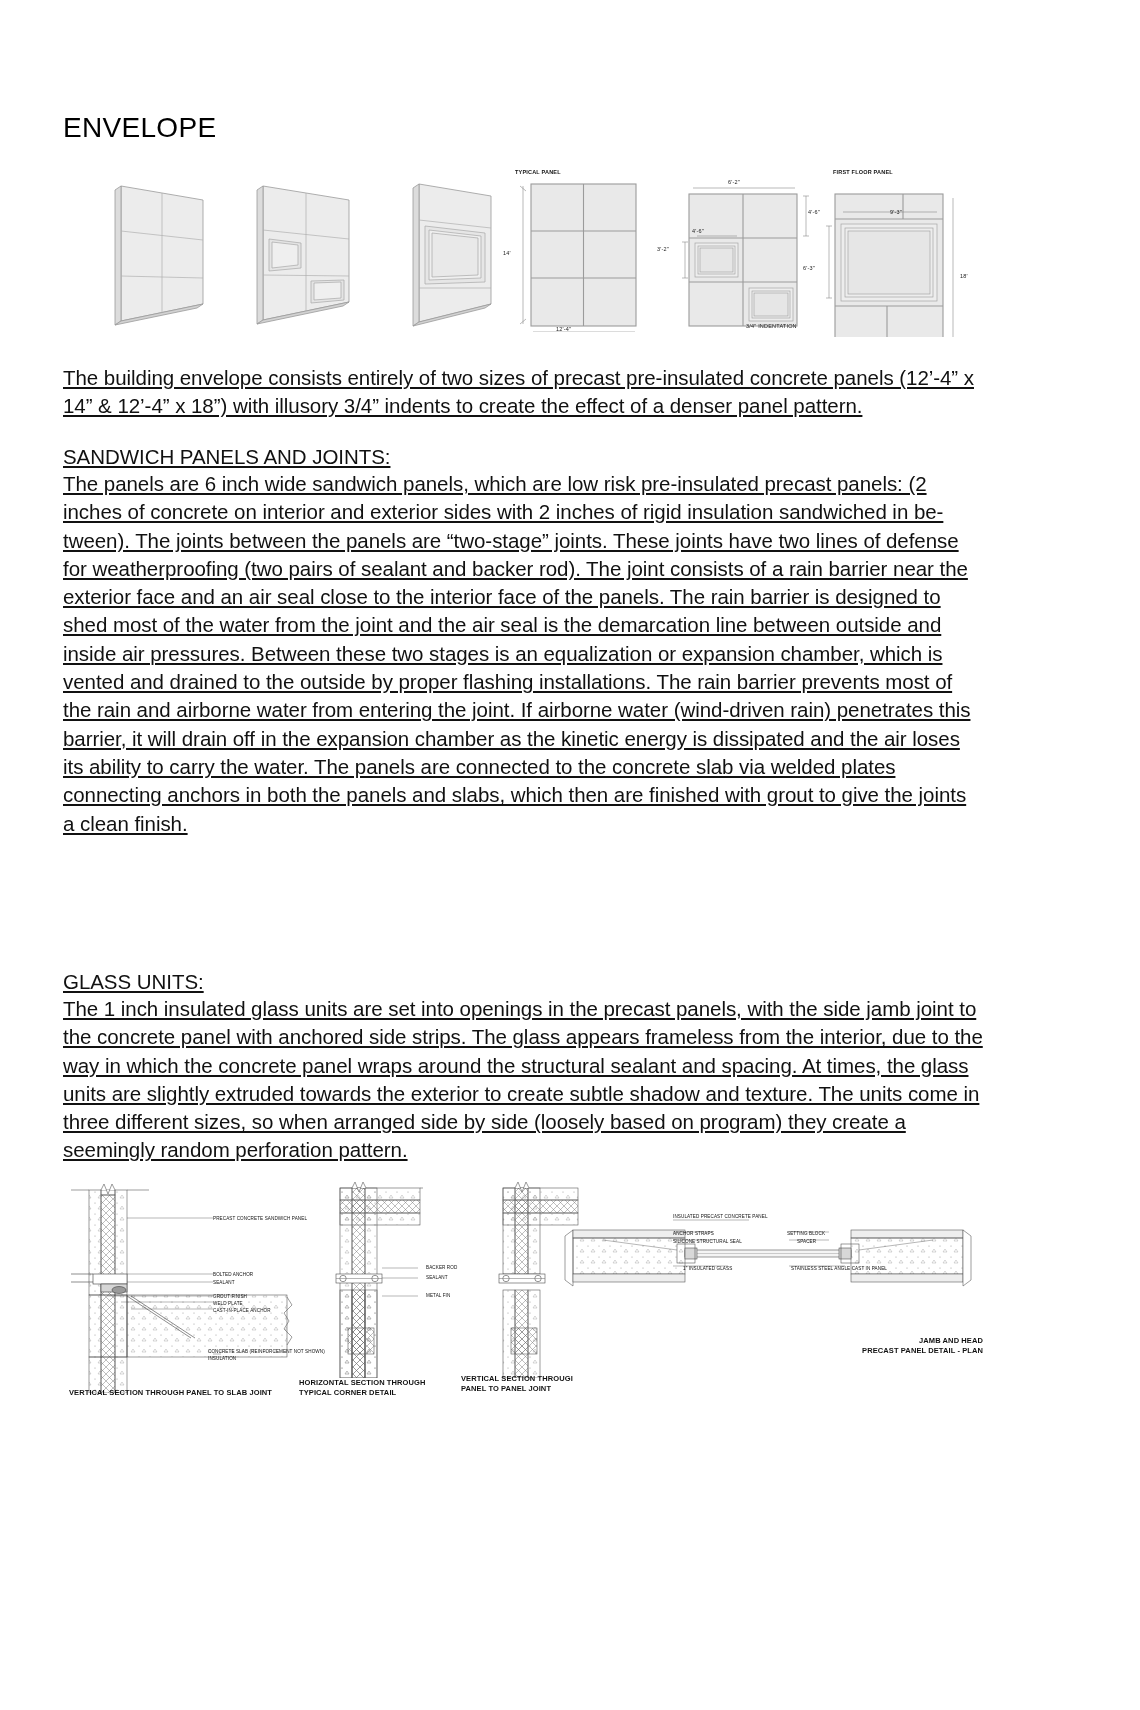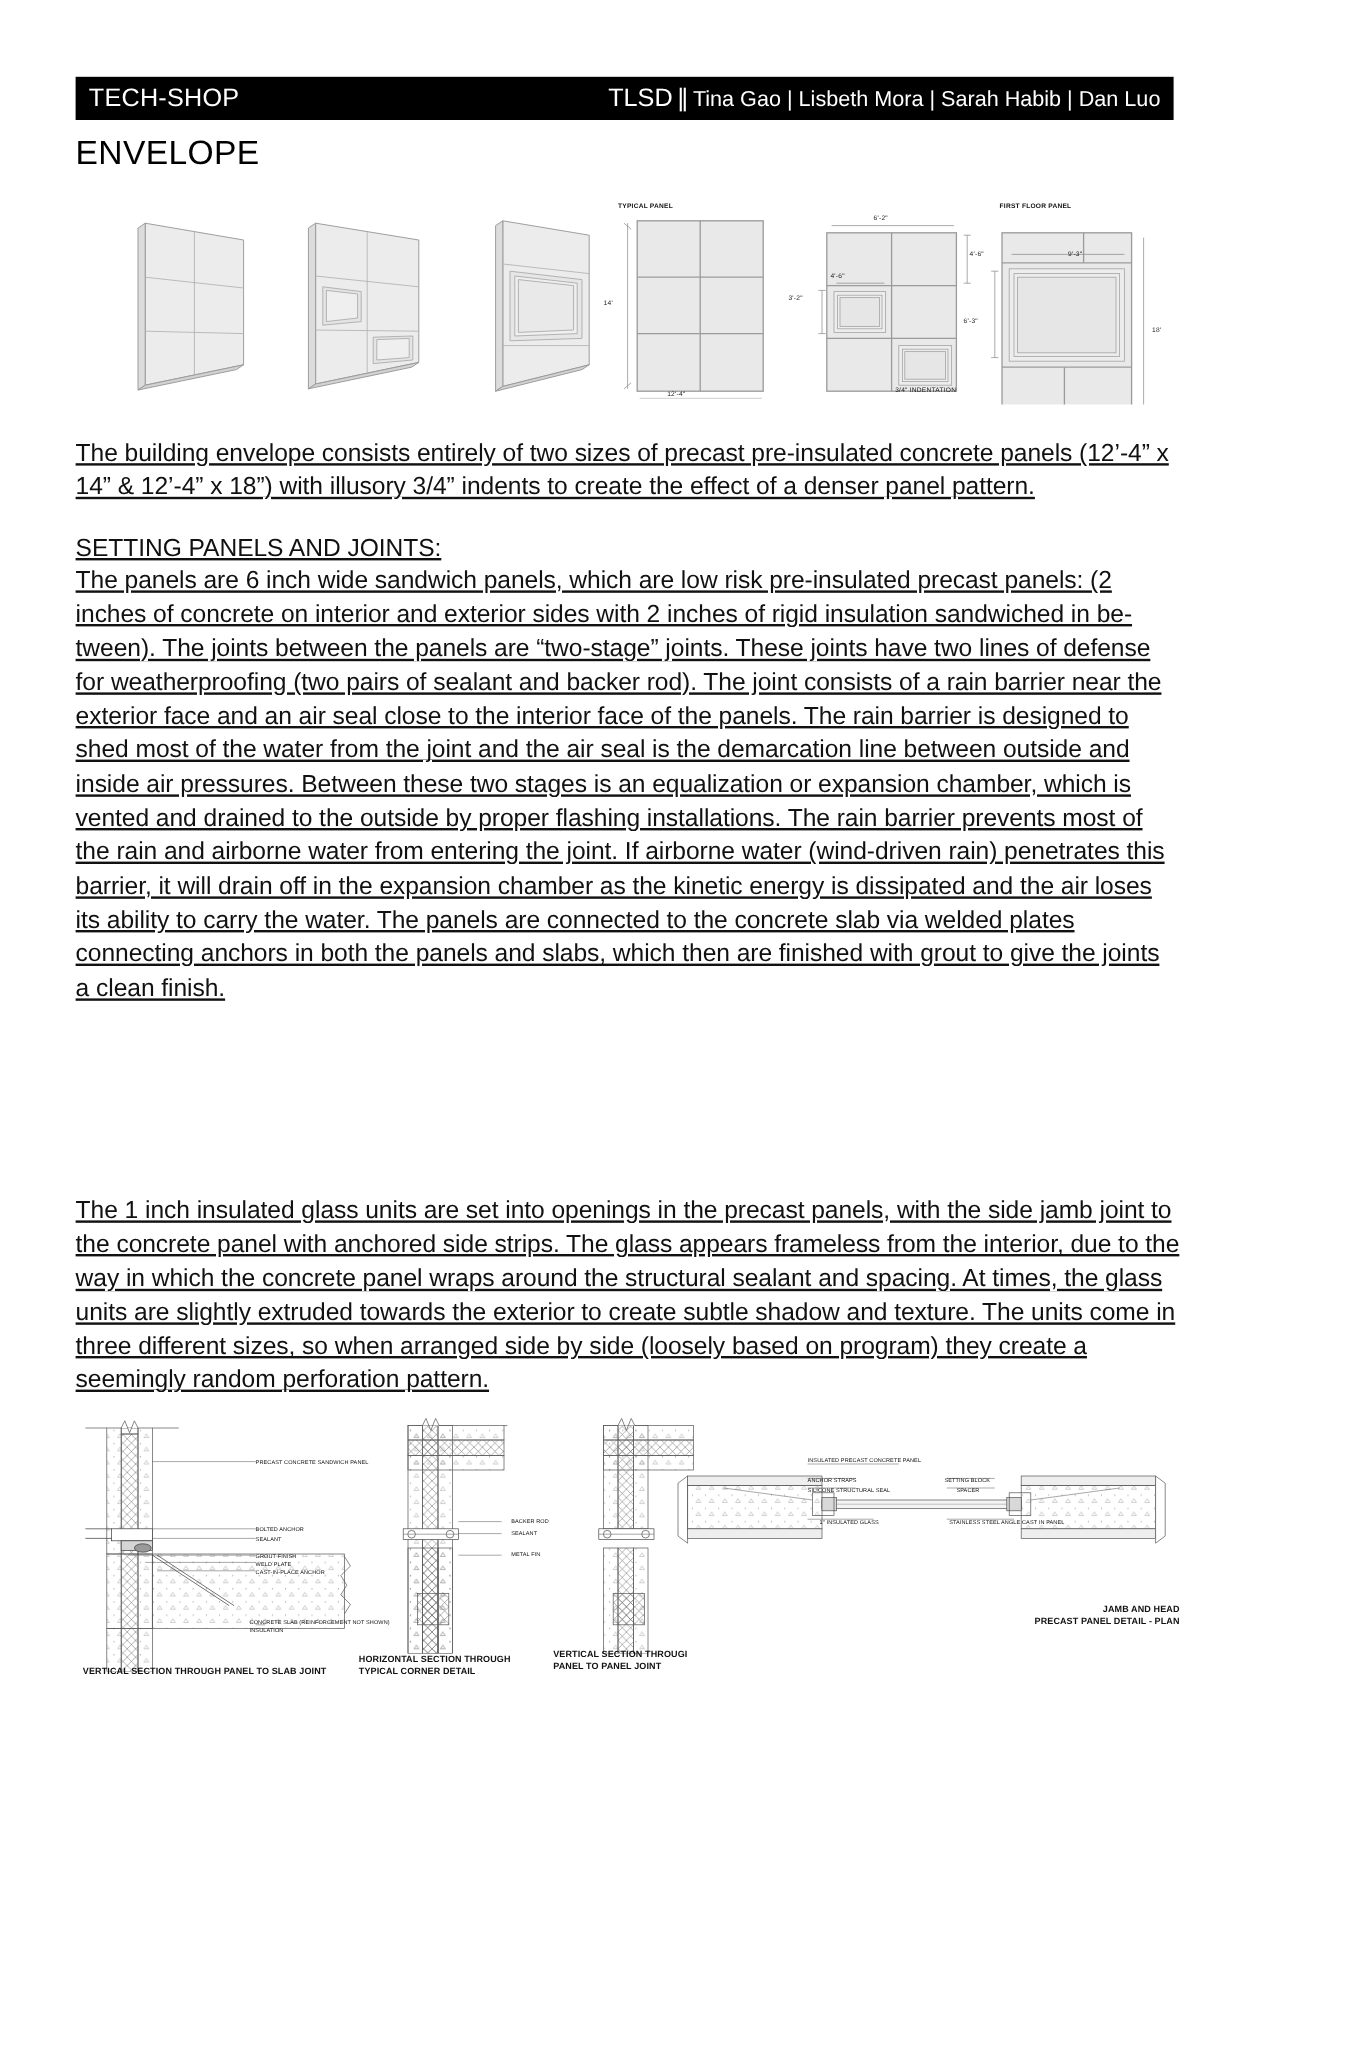--- a/index.html
+++ b/index.html
@@ -36,28 +36,20 @@
   .details{position:absolute;left:63px;top:1150px;width:920px;height:250px;}
   .detail-caption{position:absolute;font-size:7.5px;line-height:10px;font-weight:bold;color:#111;letter-spacing:.1px;white-space:pre-line;}
   .note{position:absolute;font-size:4.6px;letter-spacing:.1px;color:#111;white-space:nowrap;}
   .note-r{text-align:right;}
 </style>
 </head>
 <body>
 
 <div class="page">
 
-  <div class="header-bar">
-    <div class="header-left">TECH-SHOP</div>
-    <div class="header-right">
-      <span class="hr-tlsd">TLSD</span>
-      <span class="hr-bars">||</span>
-      <span class="hr-names">Tina Gao | Lisbeth Mora | Sarah Habib | Dan Luo</span>
-    </div>
-  </div>
 
   <div class="section-title">ENVELOPE</div>
 
   <div class="top-graphics">
 
     <div class="axo" style="left:28px;top:16px;">
       <svg width="120" height="155" viewBox="0 0 120 155">
         <g stroke="#9a9a9a" stroke-width="0.8" fill="#ececec">
           <polygon points="30,10 112,24 112,128 30,145"></polygon>
           <polygon points="30,10 24,14 24,149 30,145" fill="#dcdcdc"></polygon>
@@ -185,22 +177,23 @@
         <line x1="11" y1="116" x2="17" y2="116" stroke="#8a8a8a" stroke-width="0.6"></line>
         <line x1="138" y1="16" x2="138" y2="156" stroke="#8a8a8a" stroke-width="0.6"></line>
       </svg>
     </div>
     <div class="dimlabel" style="left:827px;top:49px;">9'-3"</div>
     <div class="dimlabel" style="left:740px;top:105px;">6'-3"</div>
     <div class="dimlabel" style="left:897px;top:113px;">18'</div>
   </div>
 
   <div class="body-text" id="para-intro">The building envelope consists entirely of two sizes of precast pre-insulated concrete panels (12’-4” x 14” &amp; 12’-4” x 18”) with illusory 3/4” indents to create the effect of a denser panel pattern.</div>
-  <div class="body-text" id="head-sandwich">SETTING PANELS AND JOINTS:</div>
+  <div class="body-text" id="head-sandwich">SANDWICH PANELS AND JOINTS:</div>
   <div class="body-text" id="para-sandwich">The panels are 6 inch wide sandwich panels, which are low risk pre-insulated precast panels: (2 inches of concrete on interior and exterior sides with 2 inches of rigid insulation sandwiched in be-tween). The joints between the panels are “two-stage” joints. These joints have two lines of defense for weatherproofing (two pairs of sealant and backer rod). The joint consists of a rain barrier near the exterior face and an air seal close to the interior face of the panels. The rain barrier is designed to shed most of the water from the joint and the air seal is the demarcation line between outside and inside air pressures. Between these two stages is an equalization or expansion chamber, which is vented and drained to the outside by proper flashing installations. The rain barrier prevents most of the rain and airborne water from entering the joint. If airborne water (wind-driven rain) penetrates this barrier, it will drain off in the expansion chamber as the kinetic energy is dissipated and the air loses its ability to carry the water. The panels are connected to the concrete slab via welded plates connecting anchors in both the panels and slabs, which then are finished with grout to give the joints a clean finish.</div>
+  <div class="body-text" id="head-glass">GLASS UNITS:</div>
   <div class="body-text" id="para-glass">The 1 inch insulated glass units are set into openings in the precast panels, with the side jamb joint to the concrete panel with anchored side strips. The glass appears frameless from the interior, due to the way in which the concrete panel wraps around the structural sealant and spacing. At times, the glass units are slightly extruded towards the exterior to create subtle shadow and texture. The units come in three different sizes, so when arranged side by side (loosely based on program) they create a seemingly random perforation pattern.</div>
 
   <div class="details">
 
     <svg width="250" height="215" viewBox="0 0 250 215" style="position:absolute;left:8px;top:28px;">
       <defs>
         <pattern id="hatch" width="6" height="6" patternUnits="userSpaceOnUse">
           <path d="M0,6 L6,0 M-1,1 L1,-1 M5,7 L7,5" stroke="#7c7c7c" stroke-width="0.5"></path>
         </pattern>
         <pattern id="hatch2" width="6" height="6" patternUnits="userSpaceOnUse">

